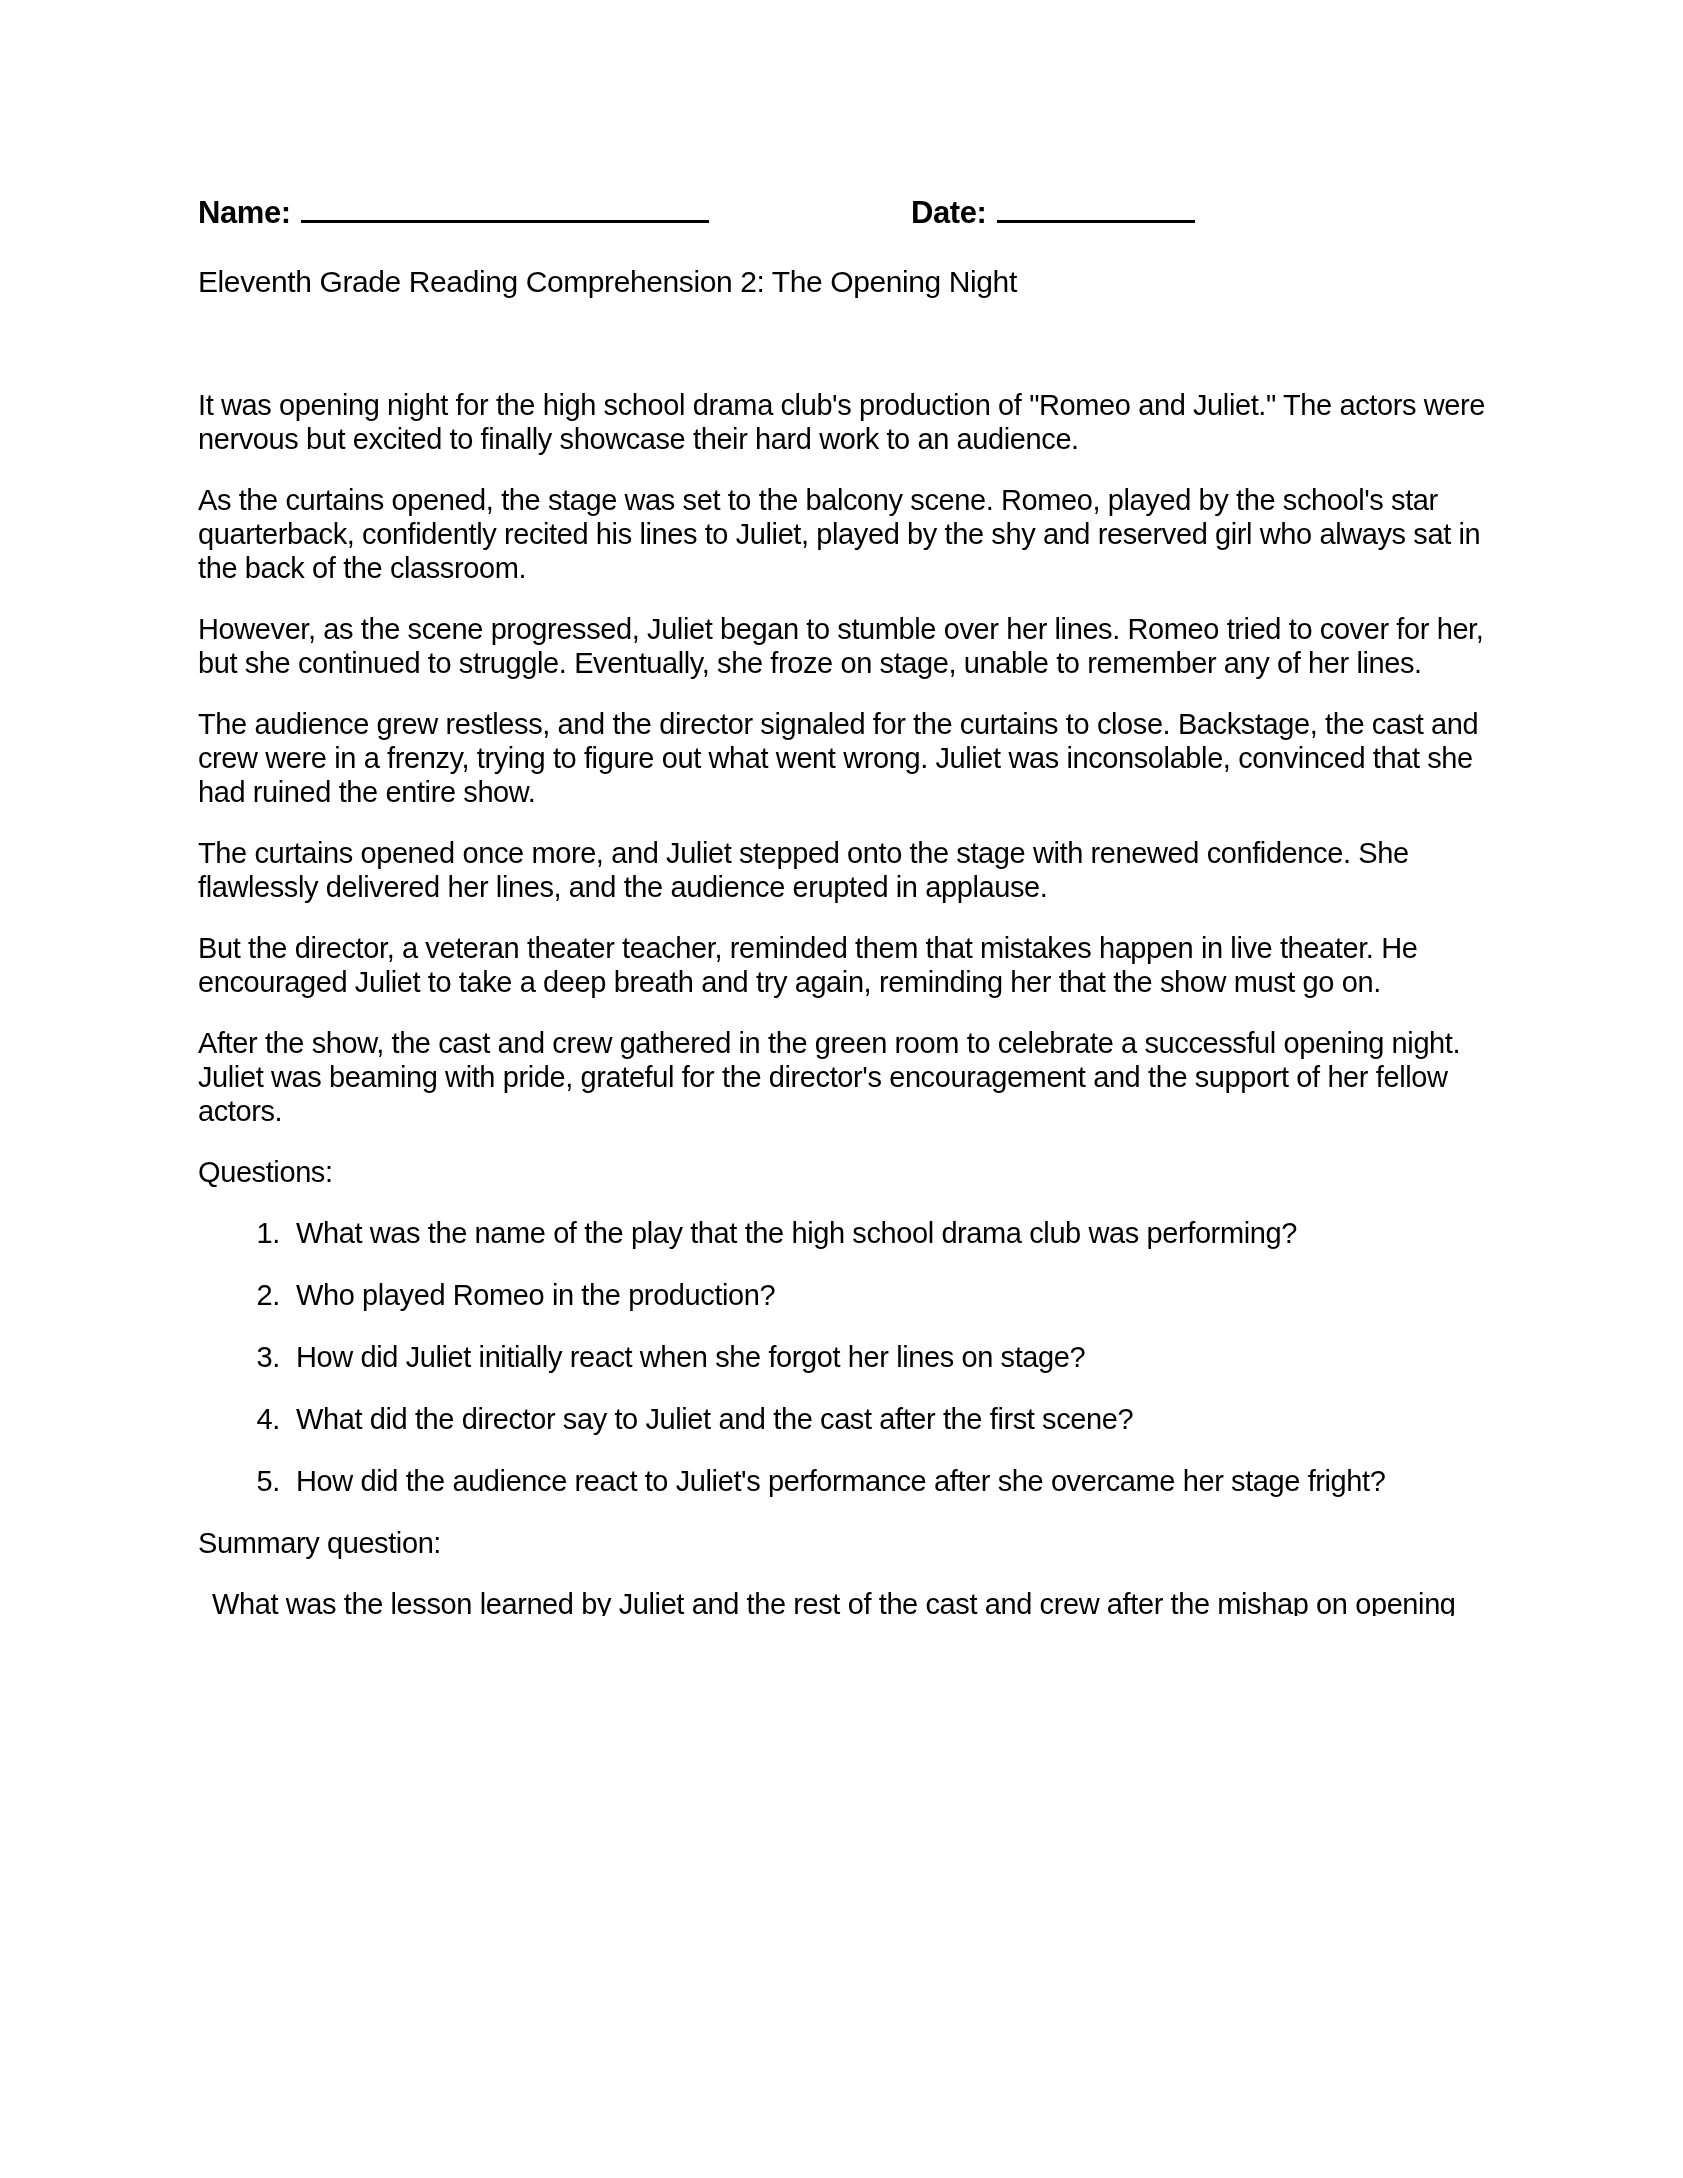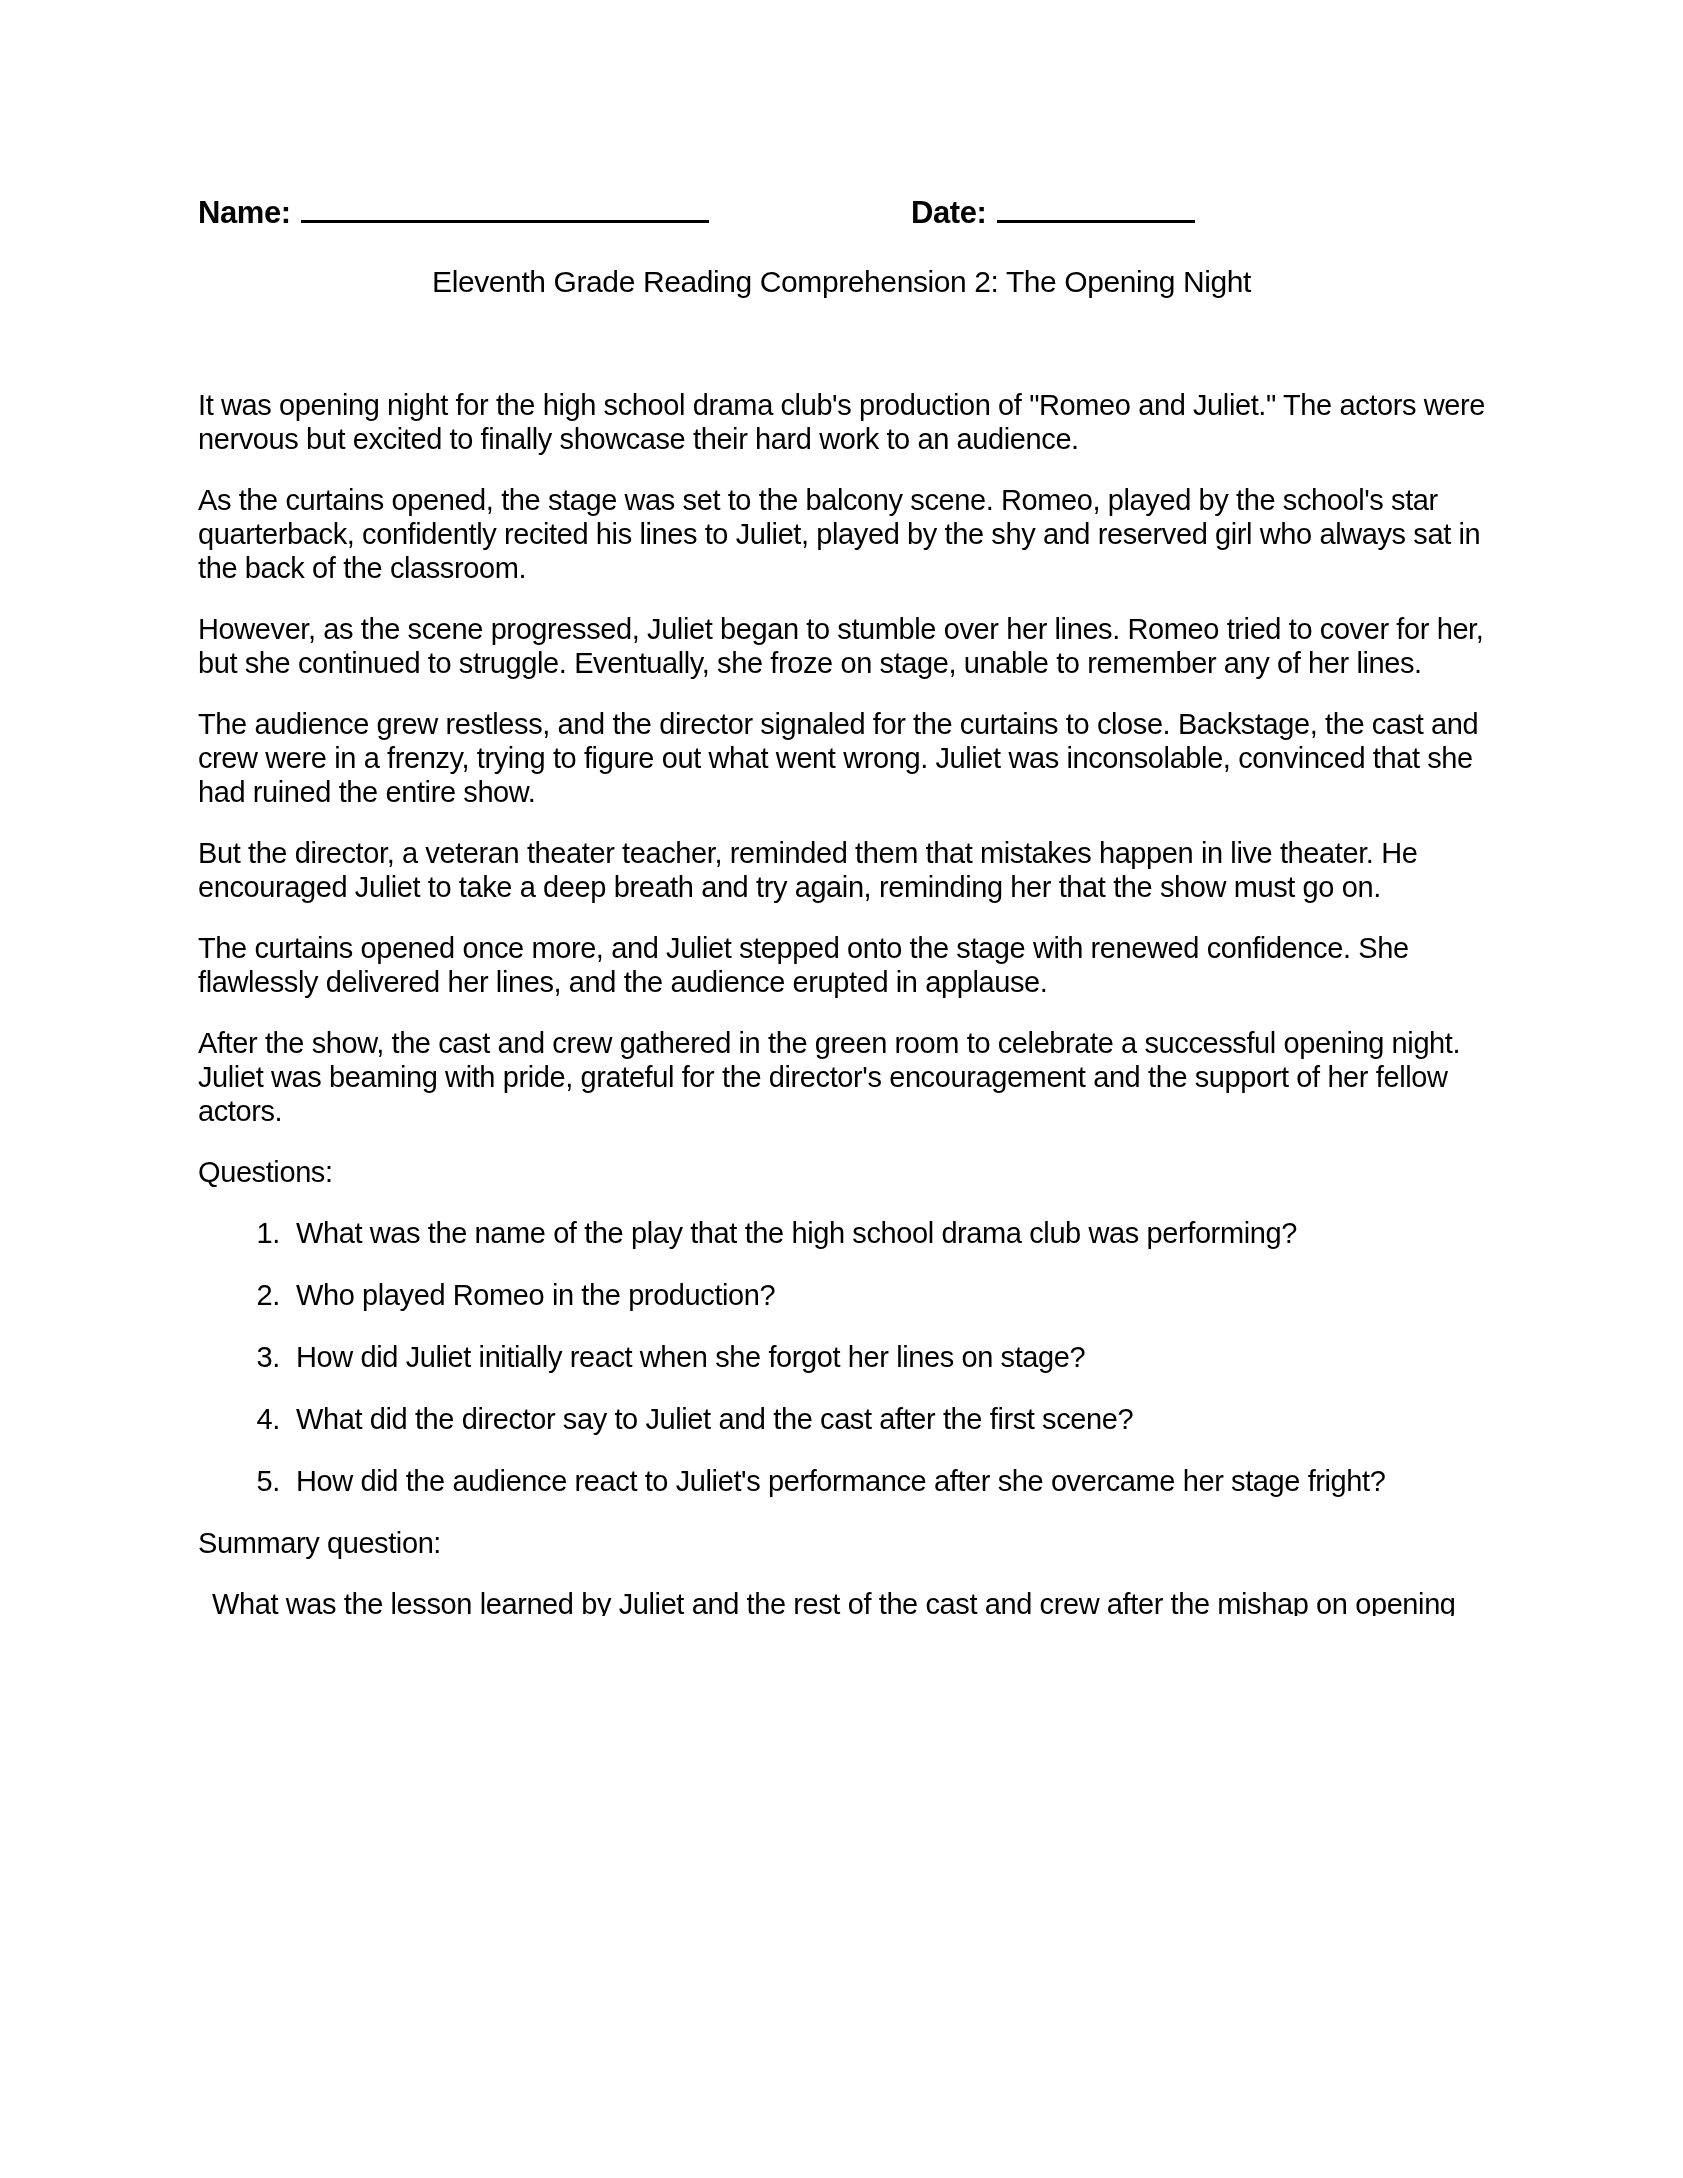--- a/index.html
+++ b/index.html
@@ -42,21 +42,20 @@
     vertical-align: baseline;
   }
   .name-blank { width: 408px; }
   .date-blank { width: 198px; }
   
   .title {
     position: absolute;
     left: 198px;
     top: 265px;
     width: 1287px;
-    text-align: center;
     font-size: 30px;
     font-weight: 400;
   }
   
   .content {
     position: absolute;
     left: 198px;
     top: 388px;
     width: 1297px;
     font-size: 29px;
@@ -123,23 +122,23 @@
     <div class="passage">
 
         <p class="para">It was opening night for the high school drama club's production of "Romeo and Juliet." The actors were nervous but excited to finally showcase their hard work to an audience.</p>
 
         <p class="para">As the curtains opened, the stage was set to the balcony scene. Romeo, played by the school's star quarterback, confidently recited his lines to Juliet, played by the shy and reserved girl who always sat in the back of the classroom.</p>
 
         <p class="para">However, as the scene progressed, Juliet began to stumble over her lines. Romeo tried to cover for her, but she continued to struggle. Eventually, she froze on stage, unable to remember any of her lines.</p>
 
         <p class="para">The audience grew restless, and the director signaled for the curtains to close. Backstage, the cast and crew were in a frenzy, trying to figure out what went wrong. Juliet was inconsolable, convinced that she had ruined the entire show.</p>
 
+        <p class="para">The curtains opened once more, and Juliet stepped onto the stage with renewed confidence. She flawlessly delivered her lines, and the audience erupted in applause.</p>
+
         <p class="para">But the director, a veteran theater teacher, reminded them that mistakes happen in live theater. He encouraged Juliet to take a deep breath and try again, reminding her that the show must go on.</p>
-
-        <p class="para">The curtains opened once more, and Juliet stepped onto the stage with renewed confidence. She flawlessly delivered her lines, and the audience erupted in applause.</p>
 
         <p class="para">After the show, the cast and crew gathered in the green room to celebrate a successful opening night. Juliet was beaming with pride, grateful for the director's encouragement and the support of her fellow actors.</p>
       </div>
 
     <div class="questions-label">Questions:</div>
 
     <ol class="questions">
 
         <li class="question">
           <span class="q-num">1.</span>

